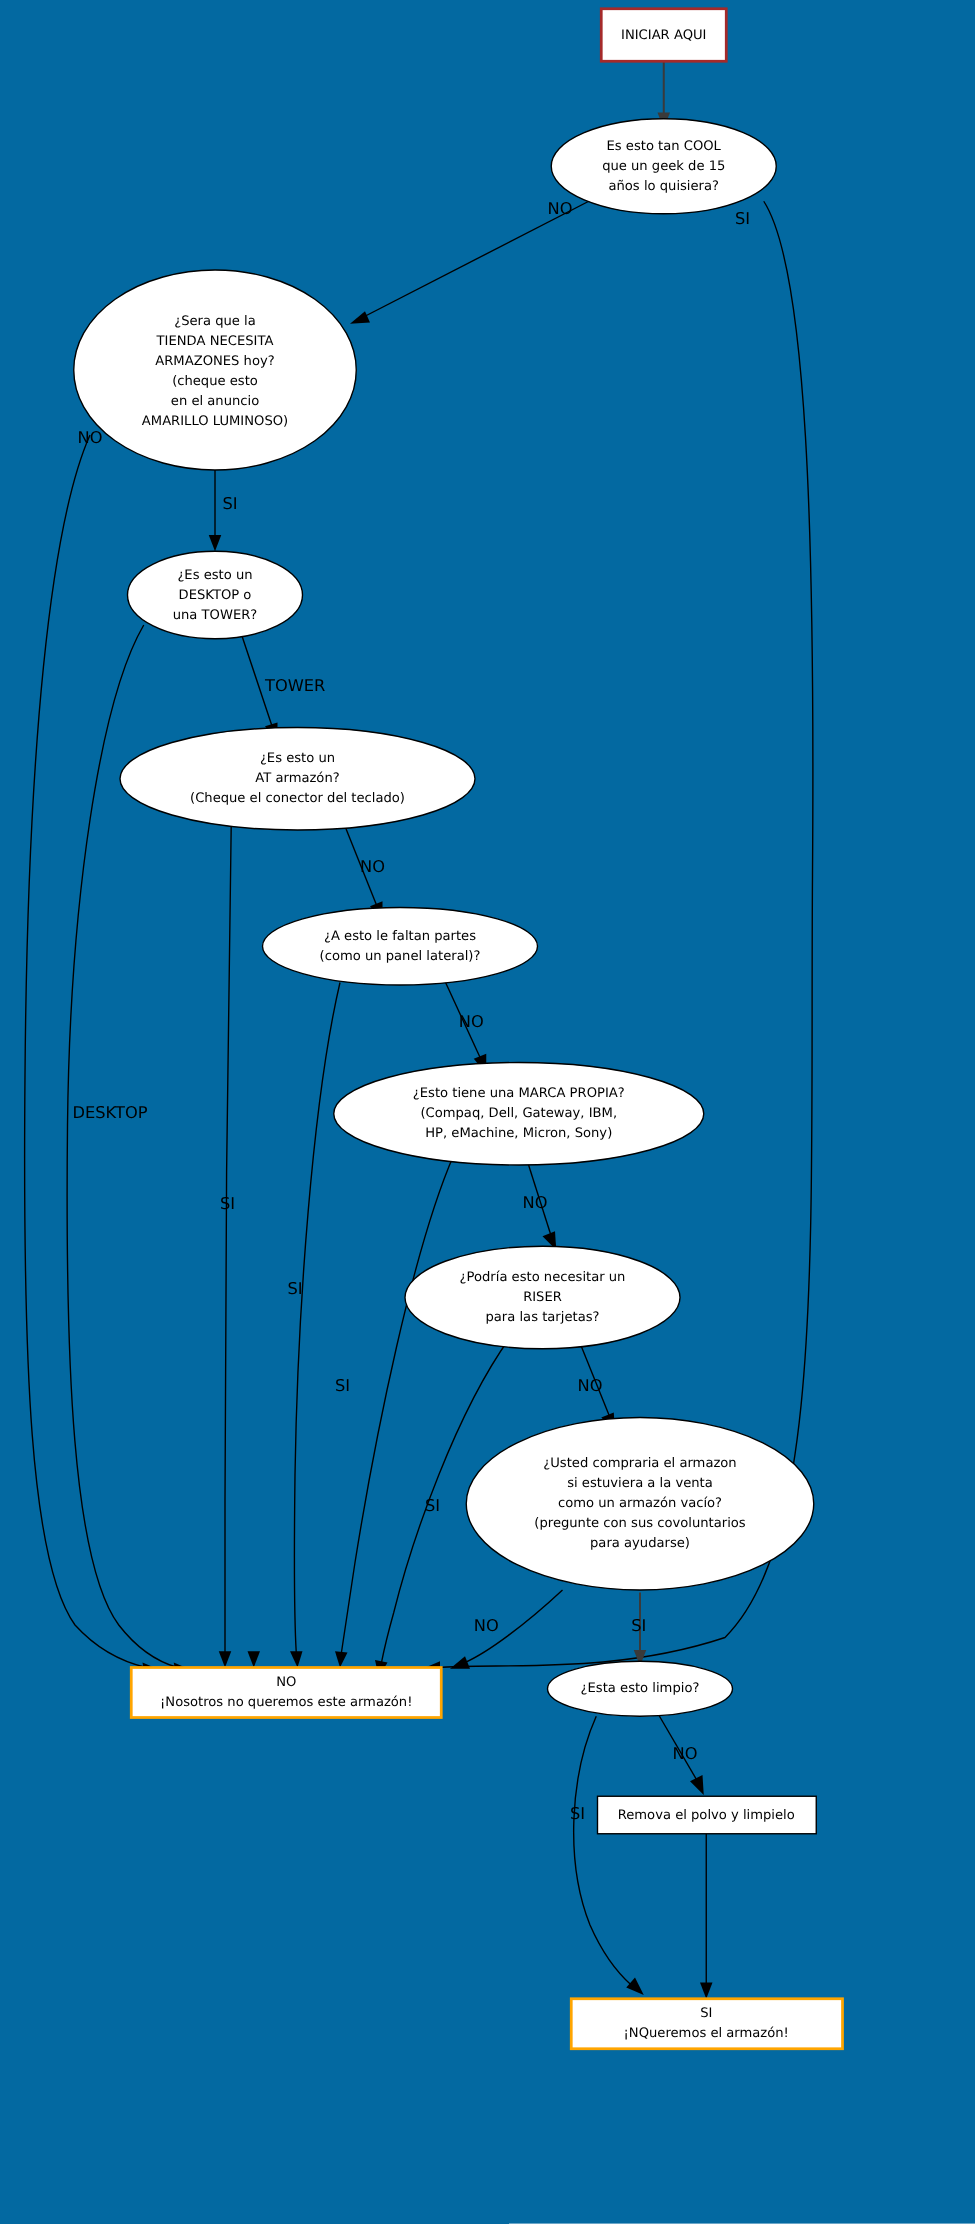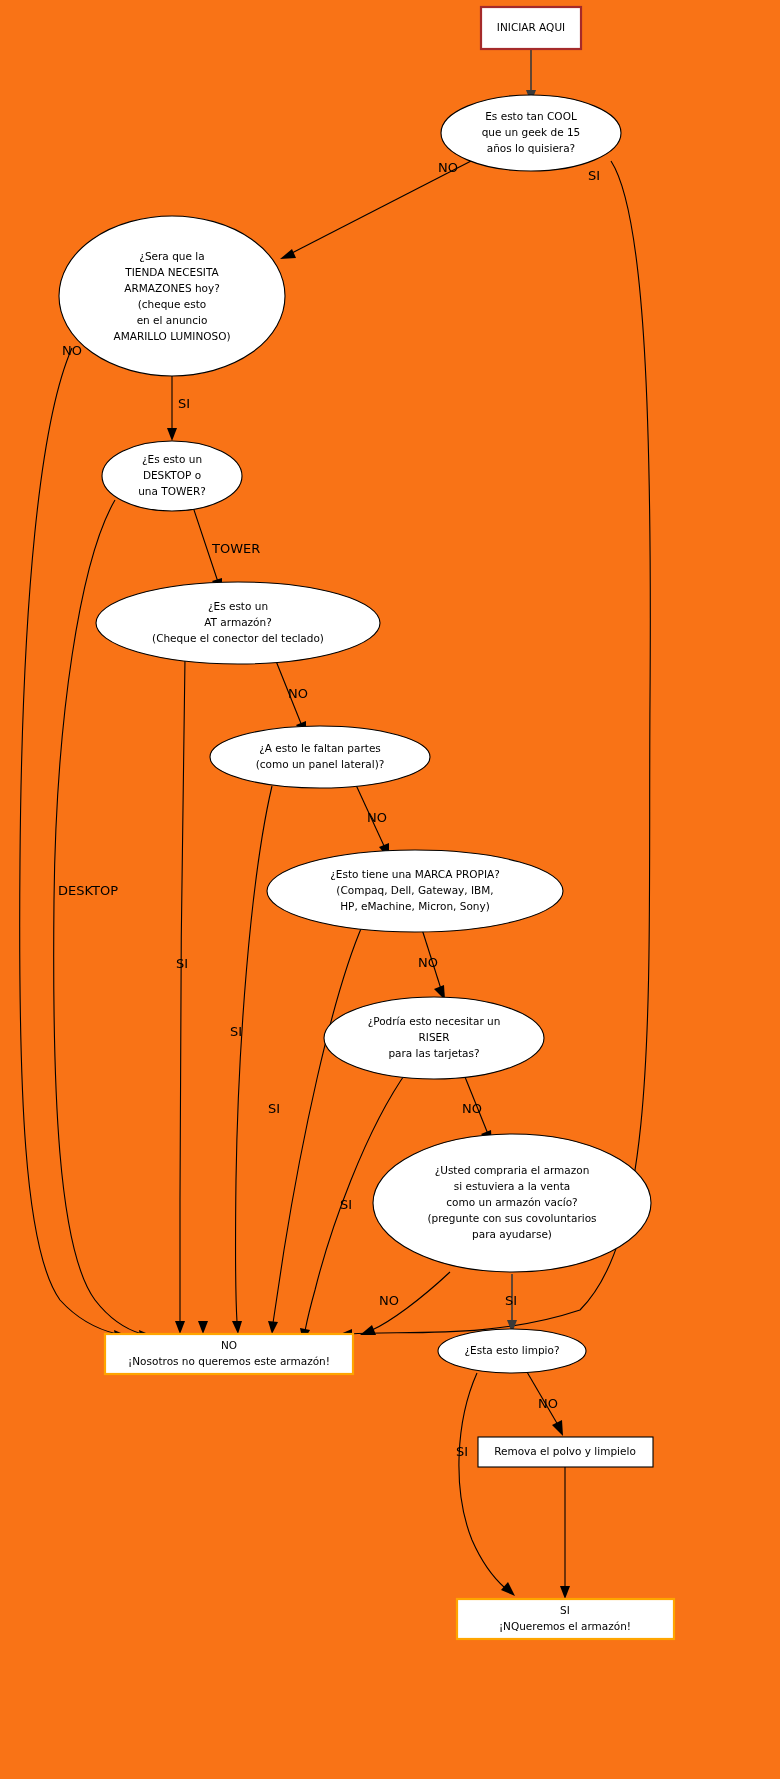--- a/index.html
+++ b/index.html
@@ -10,21 +10,21 @@
   body {
     font-family: "DejaVu Sans", sans-serif;
     width: 780px;
     height: 1779px;
     overflow: hidden;
   }
   #flowchart-root {
     position: relative;
     width: 780px;
     height: 1779px;
-    background: #f97316;
+    background: #0369a1;
   }
   svg#flow-svg {
     display: block;
     width: 780px;
     height: 1779px;
   }
   .node-shape-ellipse {
     fill: #ffffff;
     stroke: #000000;
     stroke-width: 1.1;

